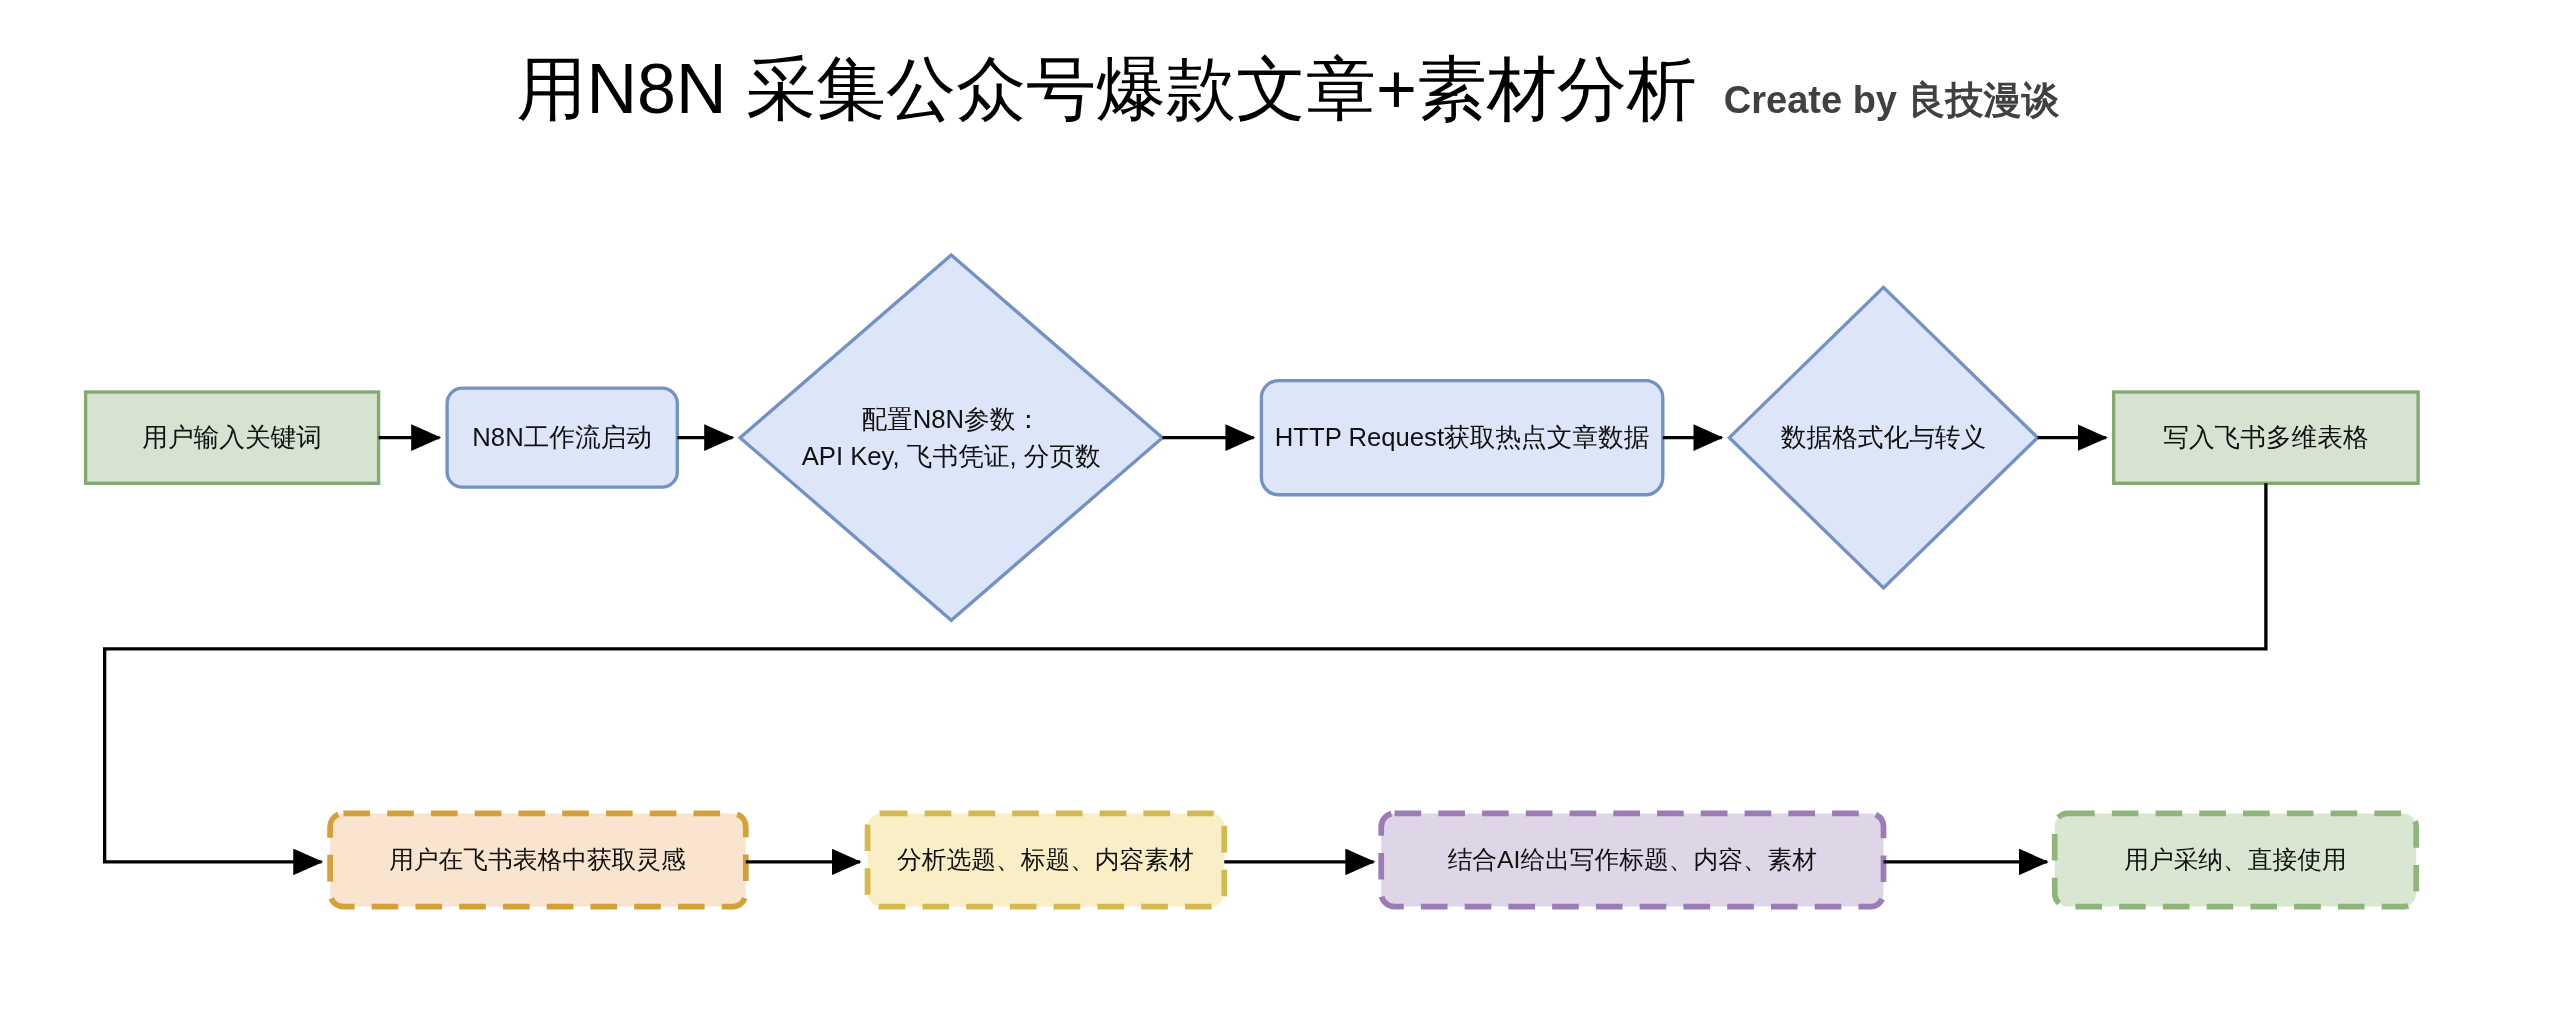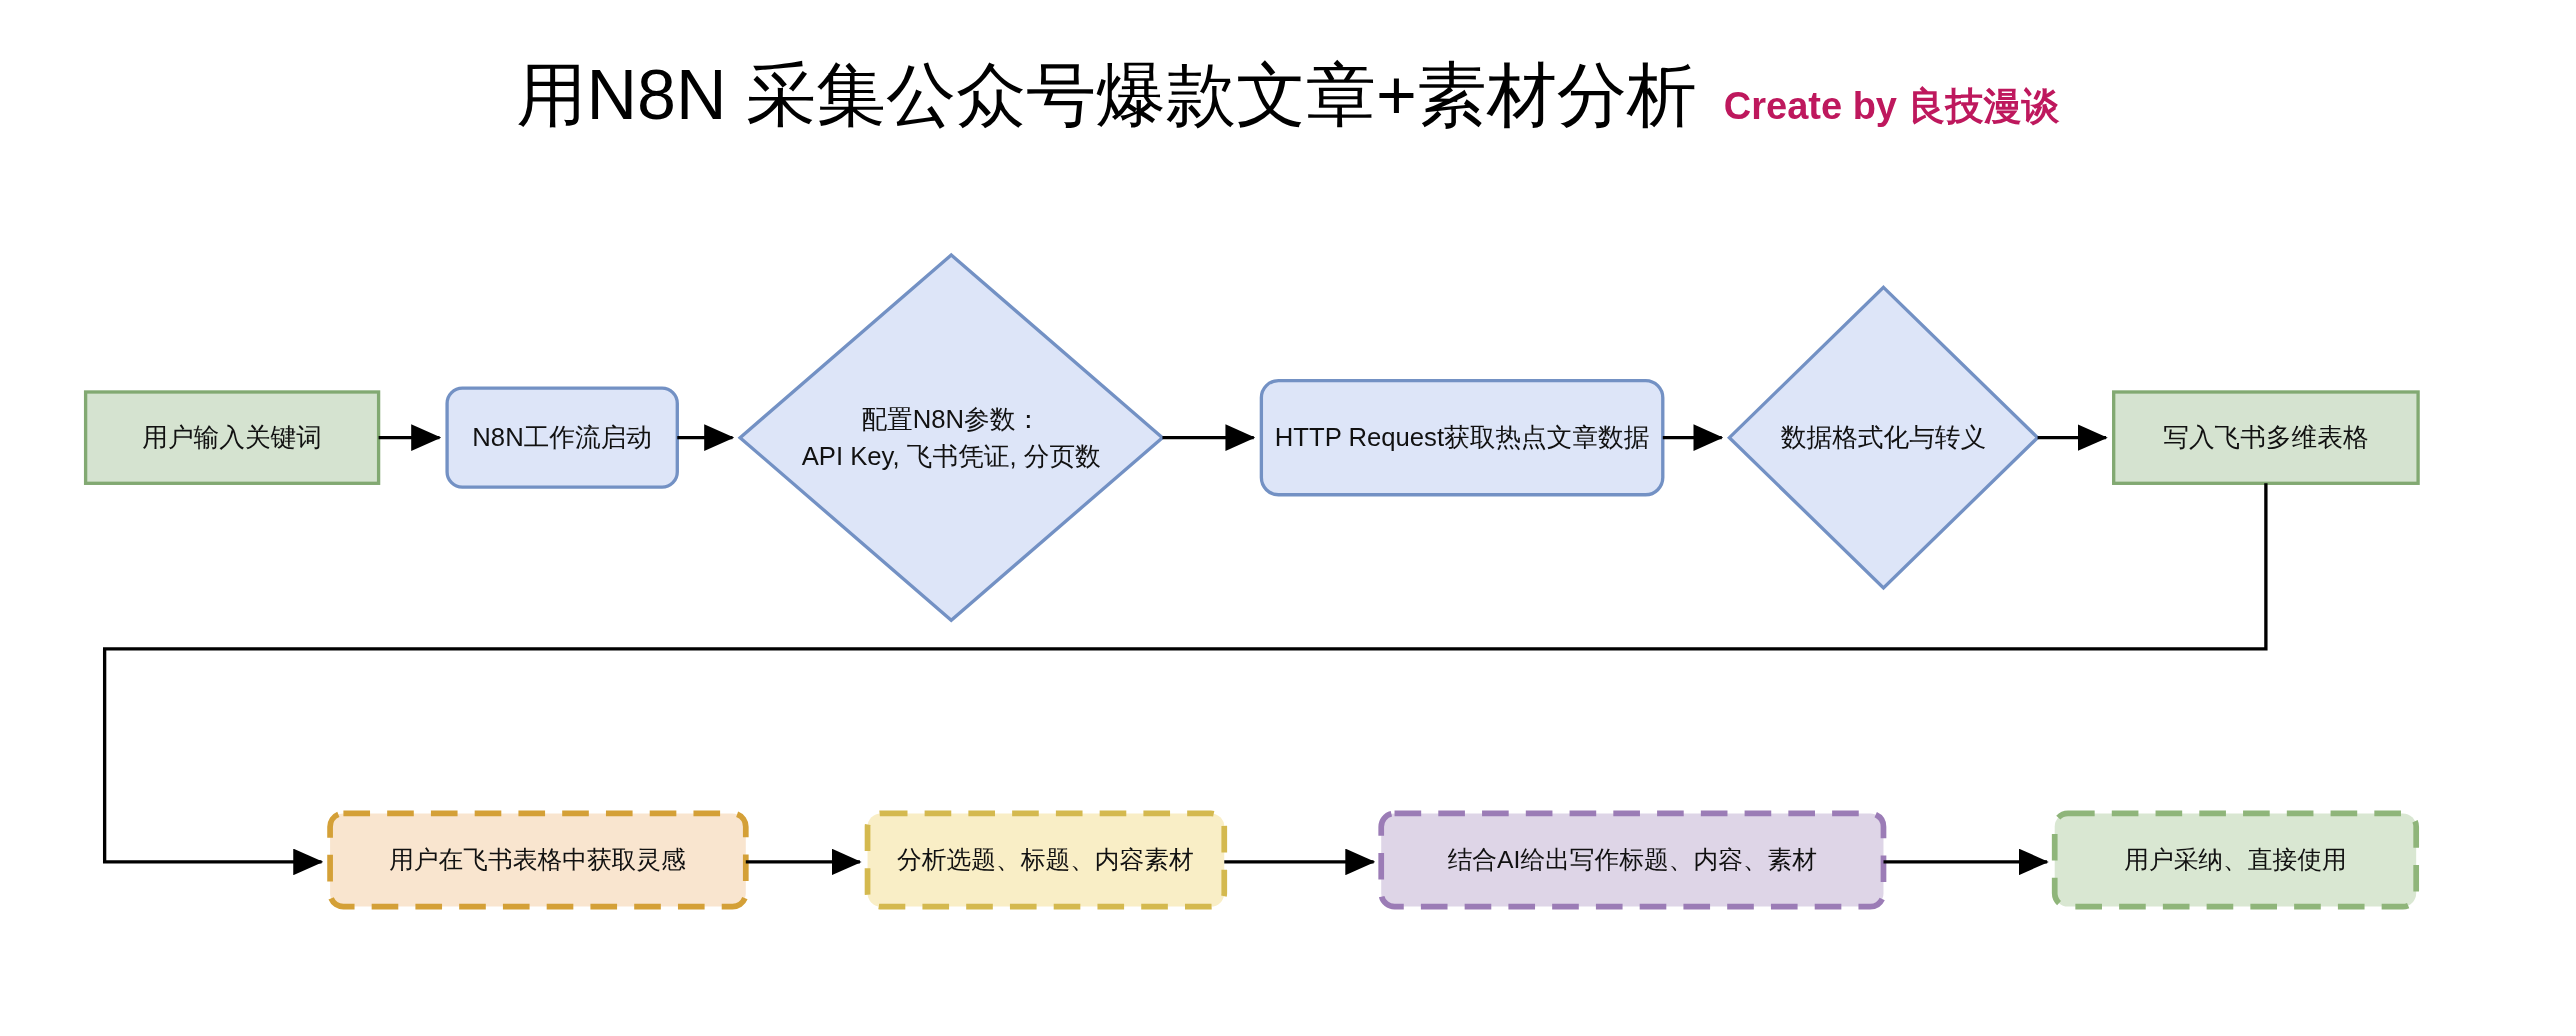--- a/index.html
+++ b/index.html
@@ -29,21 +29,21 @@
     font-size: 70px;
     font-weight: 400;
     color: #000000;
     letter-spacing: 0px;
     white-space: nowrap;
     line-height: 1;
   }
   #page-subtitle {
     font-size: 38px;
     font-weight: 700;
-    color: #be185d;
+    color: #404040;
     white-space: nowrap;
     line-height: 1;
   }
   svg.flow {
     position: absolute;
     left: 0;
     top: 0;
     width: 2576px;
     height: 1037px;
   }
@@ -57,21 +57,21 @@
   .node-label.small { font-size: 26px; }
   .shape { stroke-width: 3.5; }
   .shape.dashed { stroke-width: 6; stroke-dasharray: 28 18; }
   .conn { stroke: #000000; stroke-width: 3.5; fill: none; }
 </style>
 </head>
 <body>
 
 <div id="canvas">
 
-  <div class="title-row" style="top:60px;">
+  <div class="title-row" style="top:54px;">
     <div id="page-title">用N8N 采集公众号爆款文章+素材分析</div>
     <div id="page-subtitle">Create by 良技漫谈</div>
   </div>
 
   <svg class="flow" viewBox="0 0 2708 1090">
     <defs>
       <marker id="arrowhead" markerWidth="9" markerHeight="8" refX="8.5" refY="4" orient="auto" markerUnits="strokeWidth">
         <path d="M0,0 L9,4 L0,8 z" fill="#000000"></path>
       </marker>
     </defs>

